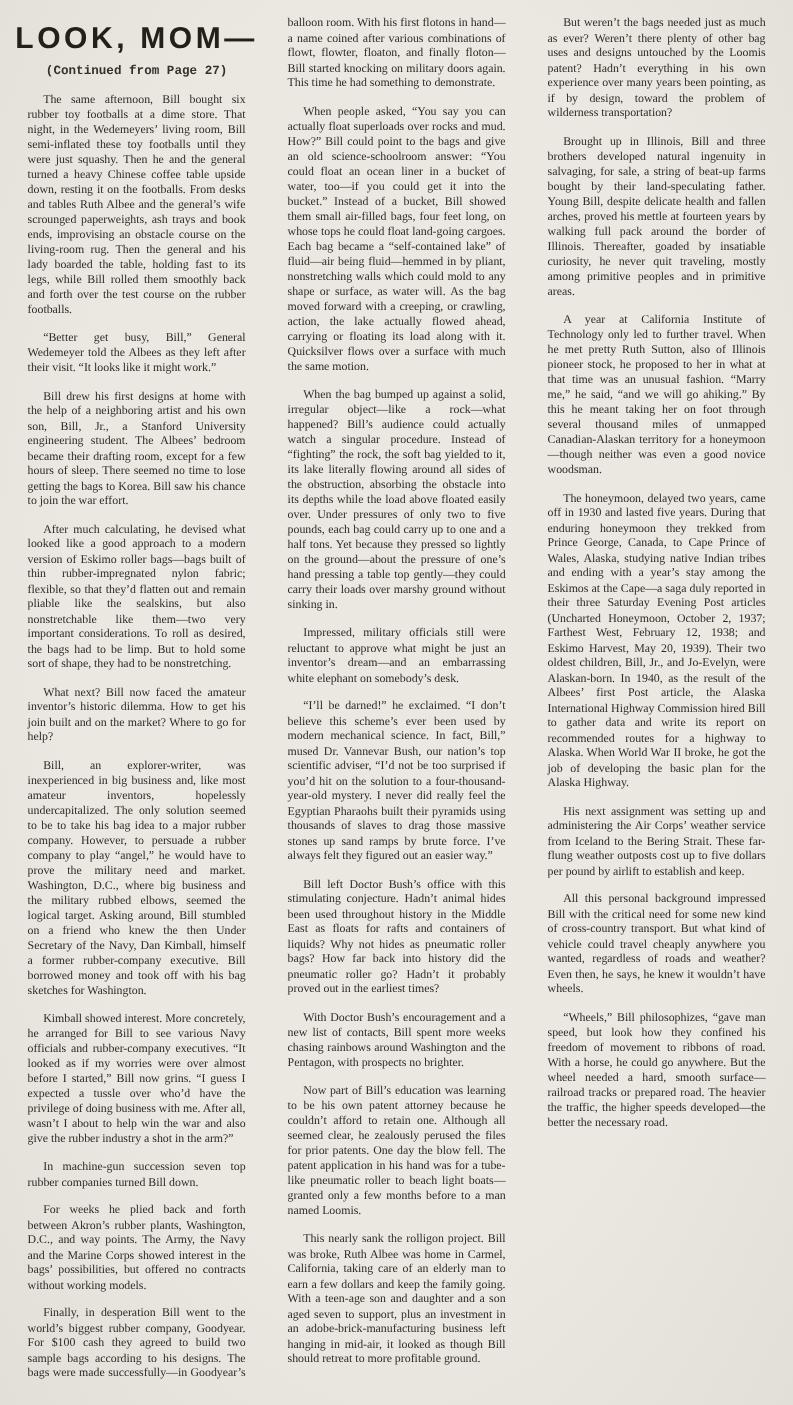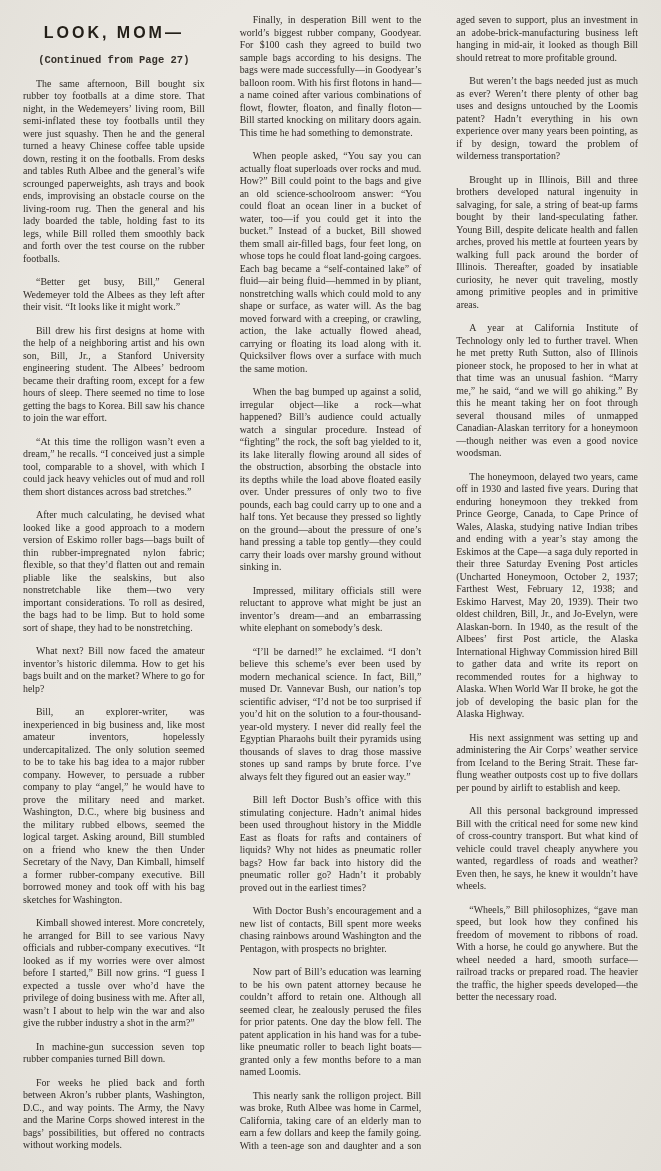--- a/index.html
+++ b/index.html
@@ -31,21 +31,21 @@
     -webkit-hyphens: auto;
   }
   .article-header {
     text-align: center;
     margin: 6px 0 10px 0;
     break-inside: avoid;
   }
   .title-line {
     font-family: "Liberation Sans", sans-serif;
     font-weight: 700;
-    font-size: 16px;
+    font-size: 25px;
     line-height: 25px;
     letter-spacing: 3px;
     color: #242019;
     white-space: nowrap;
   }
   .continued-line {
     font-family: Liberation Mono, monospace;
     font-weight: 700;
     font-size: 10.5px;
     color: #35302a;
@@ -62,23 +62,22 @@
 <div class="page">
   <div class="columns">
     <div class="article-header">
       <div class="title-line">LOOK, MOM—</div>
       <div class="continued-line">(Continued from Page 27)</div>
     </div>
     <div>
         <p>The same afternoon, Bill bought six rubber toy footballs at a dime store. That night, in the Wedemeyers’ living room, Bill semi-inflated these toy footballs until they were just squashy. Then he and the general turned a heavy Chinese coffee table upside down, resting it on the footballs. From desks and tables Ruth Albee and the general’s wife scrounged paperweights, ash trays and book ends, improvising an obstacle course on the living-room rug. Then the general and his lady boarded the table, holding fast to its legs, while Bill rolled them smoothly back and forth over the test course on the rubber footballs.</p>
         <p>“Better get busy, Bill,” General Wedemeyer told the Albees as they left after their visit. “It looks like it might work.”</p>
         <p>Bill drew his first designs at home with the help of a neighboring artist and his own son, Bill, Jr., a Stanford University engineering student. The Albees’ bedroom became their drafting room, except for a few hours of sleep. There seemed no time to lose getting the bags to Korea. Bill saw his chance to join the war effort.</p>
-        <p>“At this time the rolligon wasn’t even a dream,” he recalls. “I conceived just a simple tool, comparable to a shovel, with which I could jack heavy vehicles out of mud and roll them short distances across bad stretches.”</p>
         <p>After much calculating, he devised what looked like a good approach to a modern version of Eskimo roller bags—bags built of thin rubber-impregnated nylon fabric; flexible, so that they’d flatten out and remain pliable like the sealskins, but also nonstretchable like them—two very important considerations. To roll as desired, the bags had to be limp. But to hold some sort of shape, they had to be nonstretching.</p>
-        <p>What next? Bill now faced the amateur inventor’s historic dilemma. How to get his bags built and on the market? Where to go for help?</p>
+        <p>What next? Bill now faced the amateur inventor’s historic dilemma. How to get his join built and on the market? Where to go for help?</p>
         <p>Bill, an explorer-writer, was inexperienced in big business and, like most amateur inventors, hopelessly undercapitalized. The only solution seemed to be to take his bag idea to a major rubber company. However, to persuade a rubber company to play “angel,” he would have to prove the military need and market. Washington, D.C., where big business and the military rubbed elbows, seemed the logical target. Asking around, Bill stumbled on a friend who knew the then Under Secretary of the Navy, Dan Kimball, himself a former rubber-company executive. Bill borrowed money and took off with his bag sketches for Washington.</p>
         <p>Kimball showed interest. More concretely, he arranged for Bill to see various Navy officials and rubber-company executives. “It looked as if my worries were over almost before I started,” Bill now grins. “I guess I expected a tussle over who’d have the privilege of doing business with me. After all, wasn’t I about to help win the war and also give the rubber industry a shot in the arm?”</p>
         <p>In machine-gun succession seven top rubber companies turned Bill down.</p>
         <p>For weeks he plied back and forth between Akron’s rubber plants, Washington, D.C., and way points. The Army, the Navy and the Marine Corps showed interest in the bags’ possibilities, but offered no contracts without working models.</p>
         <p>Finally, in desperation Bill went to the world’s biggest rubber company, Goodyear. For $100 cash they agreed to build two sample bags according to his designs. The bags were made successfully—in Goodyear’s balloon room. With his first flotons in hand—a name coined after various combinations of flowt, flowter, floaton, and finally floton—Bill started knocking on military doors again. This time he had something to demonstrate.</p>
         <p>When people asked, “You say you can actually float superloads over rocks and mud. How?” Bill could point to the bags and give an old science-schoolroom answer: “You could float an ocean liner in a bucket of water, too—if you could get it into the bucket.” Instead of a bucket, Bill showed them small air-filled bags, four feet long, on whose tops he could float land-going cargoes. Each bag became a “self-contained lake” of fluid—air being fluid—hemmed in by pliant, nonstretching walls which could mold to any shape or surface, as water will. As the bag moved forward with a creeping, or crawling, action, the lake actually flowed ahead, carrying or floating its load along with it. Quicksilver flows over a surface with much the same motion.</p>
         <p>When the bag bumped up against a solid, irregular object—like a rock—what happened? Bill’s audience could actually watch a singular procedure. Instead of “fighting” the rock, the soft bag yielded to it, its lake literally flowing around all sides of the obstruction, absorbing the obstacle into its depths while the load above floated easily over. Under pressures of only two to five pounds, each bag could carry up to one and a half tons. Yet because they pressed so lightly on the ground—about the pressure of one’s hand pressing a table top gently—they could carry their loads over marshy ground without sinking in.</p>
         <p>Impressed, military officials still were reluctant to approve what might be just an inventor’s dream—and an embarrassing white elephant on somebody’s desk.</p>
         <p>“I’ll be darned!” he exclaimed. “I don’t believe this scheme’s ever been used by modern mechanical science. In fact, Bill,” mused Dr. Vannevar Bush, our nation’s top scientific adviser, “I’d not be too surprised if you’d hit on the solution to a four-thousand-year-old mystery. I never did really feel the Egyptian Pharaohs built their pyramids using thousands of slaves to drag those massive stones up sand ramps by brute force. I’ve always felt they figured out an easier way.”</p>
         <p>Bill left Doctor Bush’s office with this stimulating conjecture. Hadn’t animal hides been used throughout history in the Middle East as floats for rafts and containers of liquids? Why not hides as pneumatic roller bags? How far back into history did the pneumatic roller go? Hadn’t it probably proved out in the earliest times?</p>

